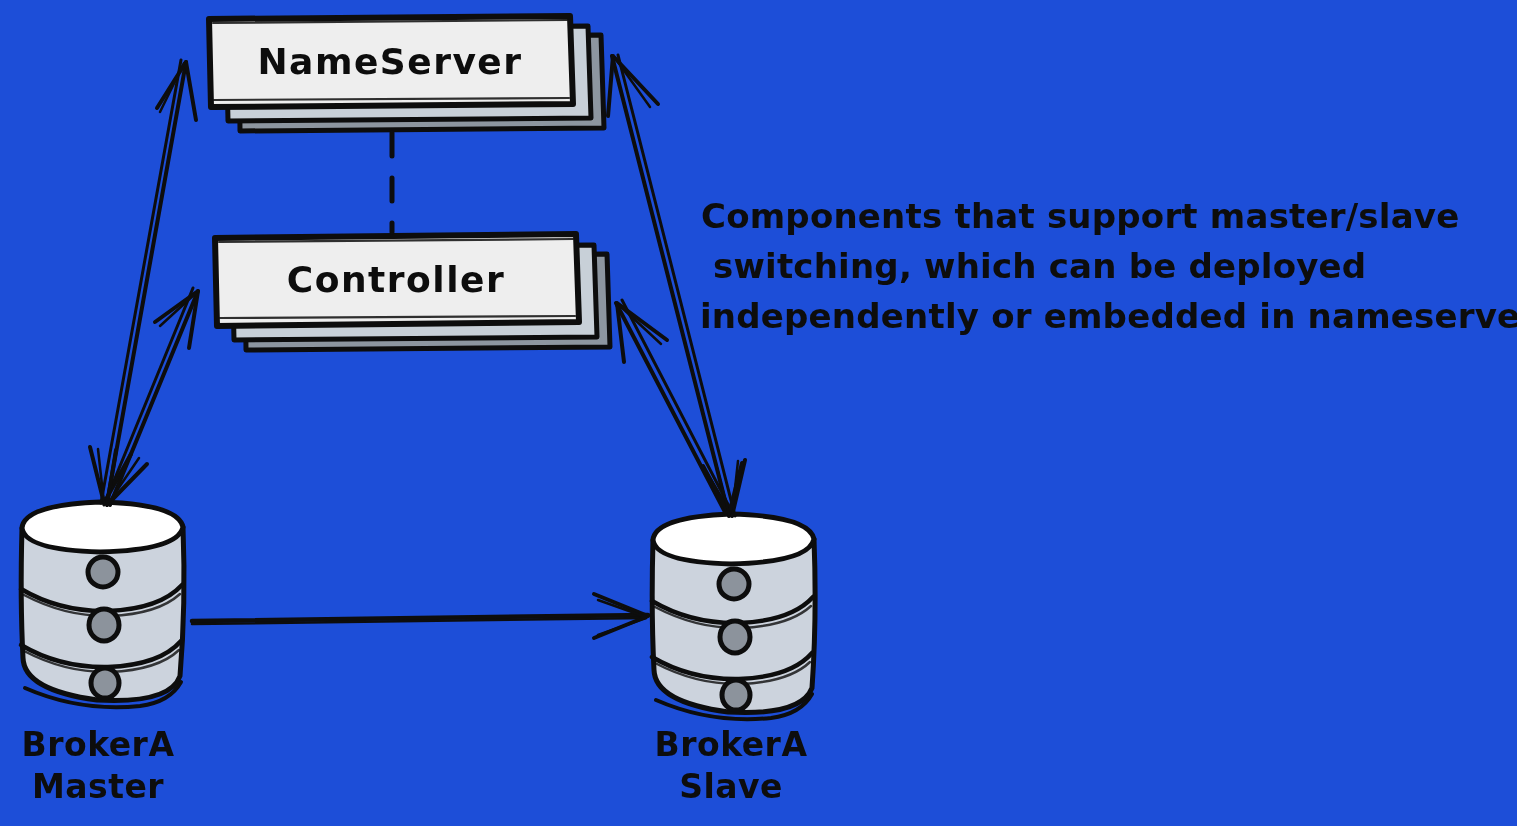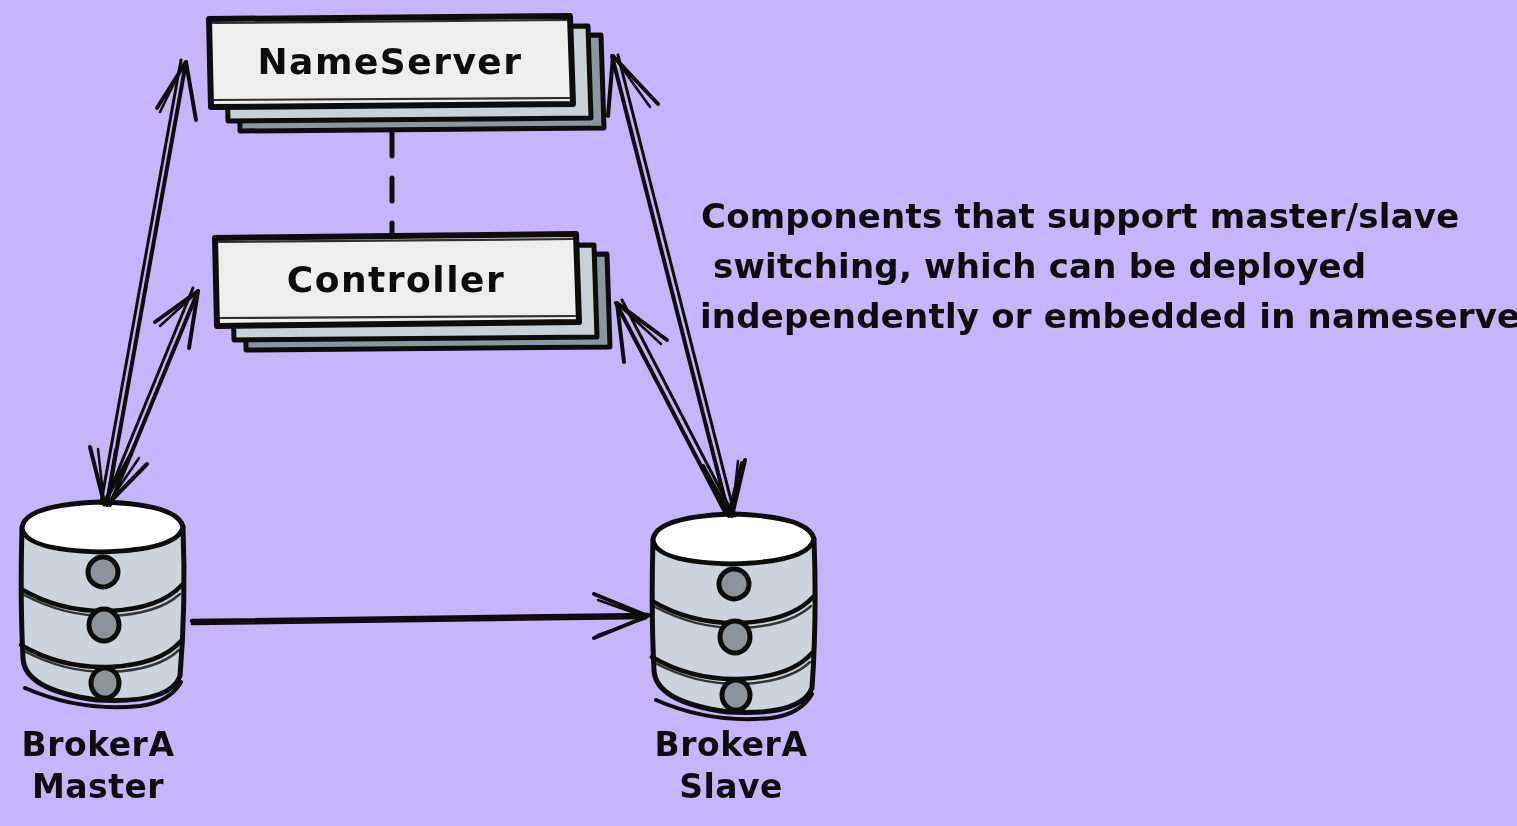--- a/index.html
+++ b/index.html
@@ -8,21 +8,21 @@
     padding: 0;
     background: #ffffff;
   }
   body {
     font-family: "DejaVu Sans", sans-serif;
   }
   #canvas-wrap {
     position: relative;
     width: 1517px;
     height: 826px;
-    background: #c4b5fd;
+    background: #1d4ed8;
     overflow: hidden;
   }
   #diagram-svg {
     position: absolute;
     left: 0;
     top: 0;
     width: 1517px;
     height: 826px;
     display: block;
   }

